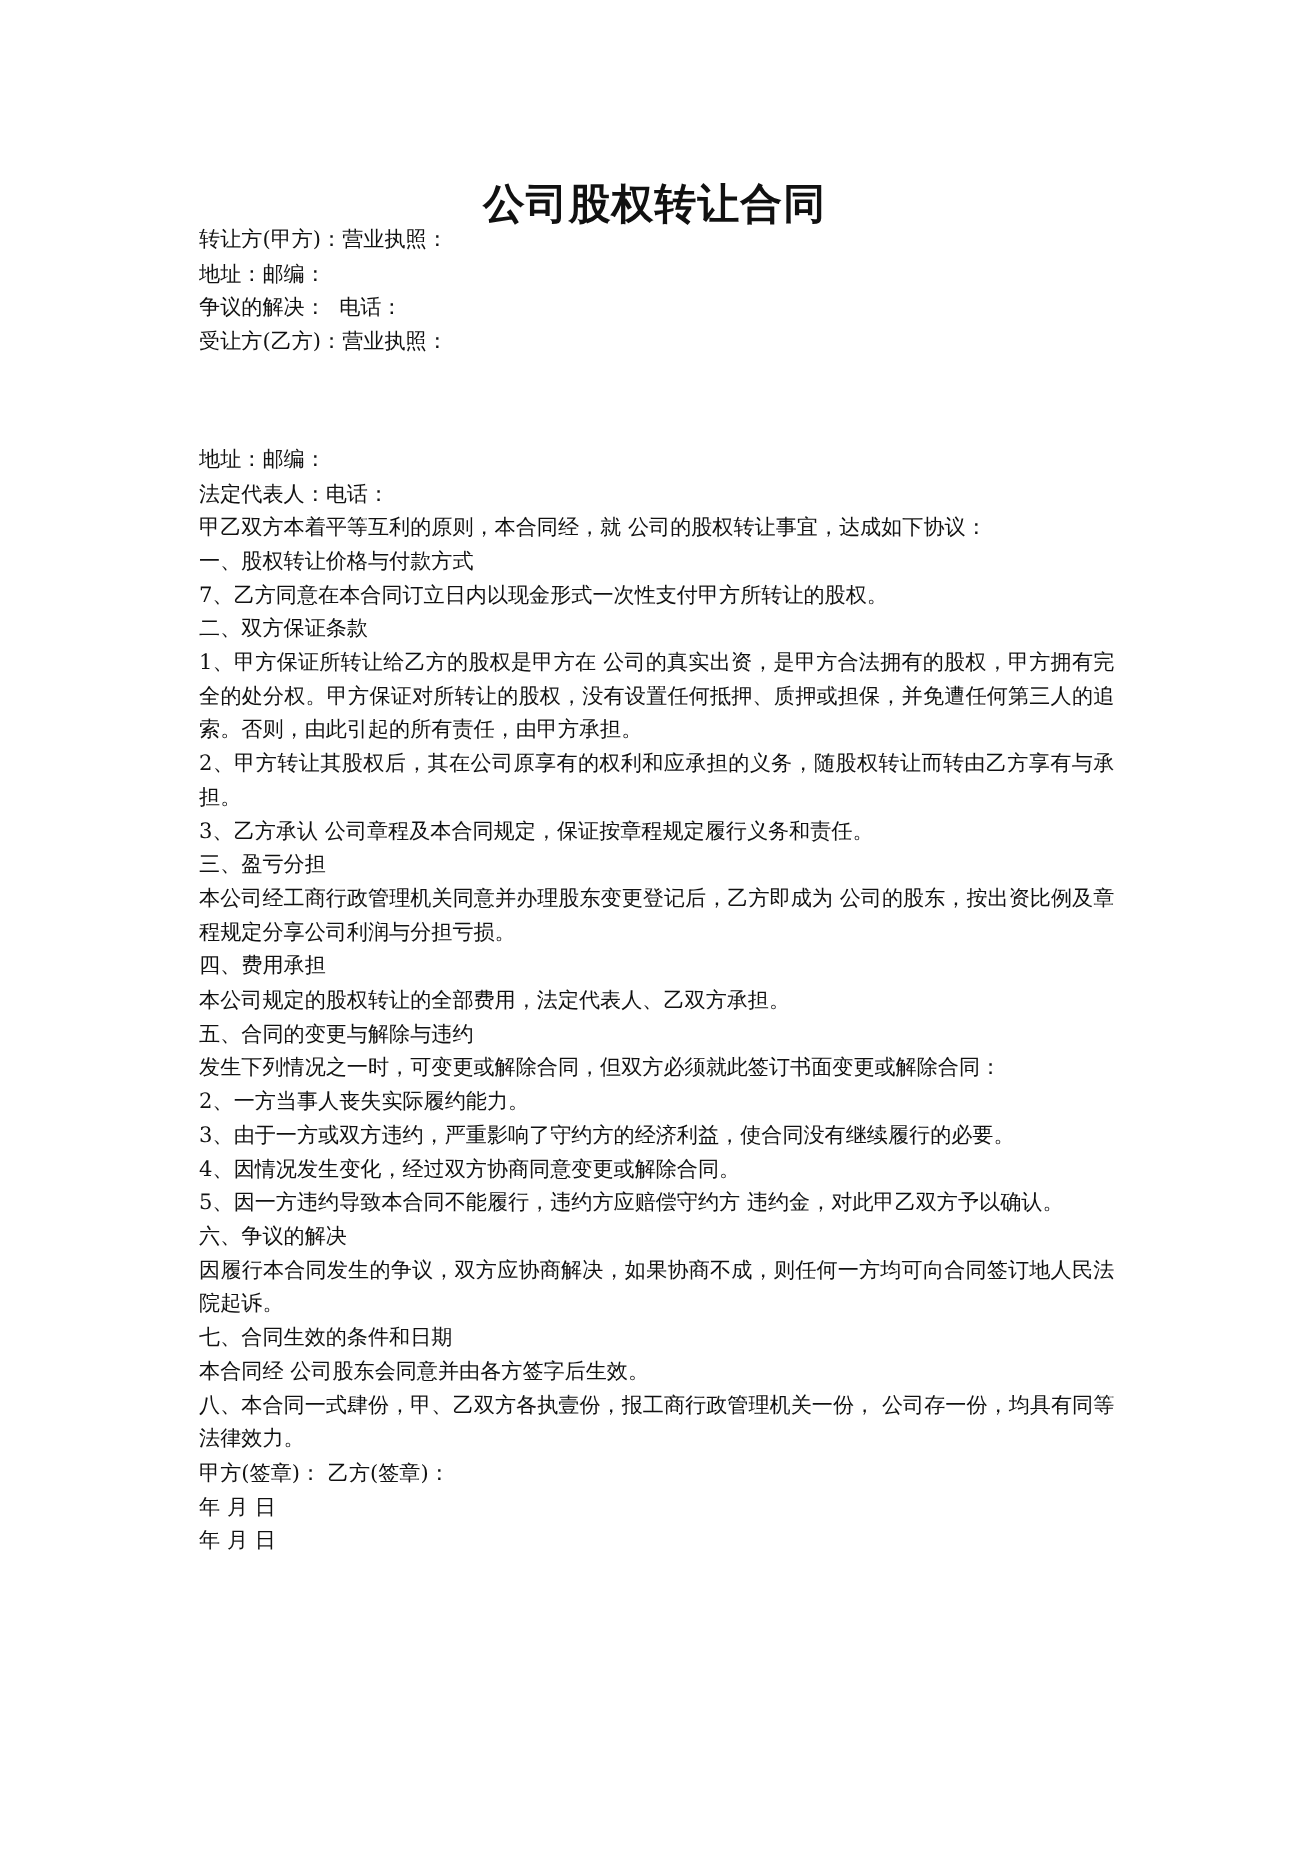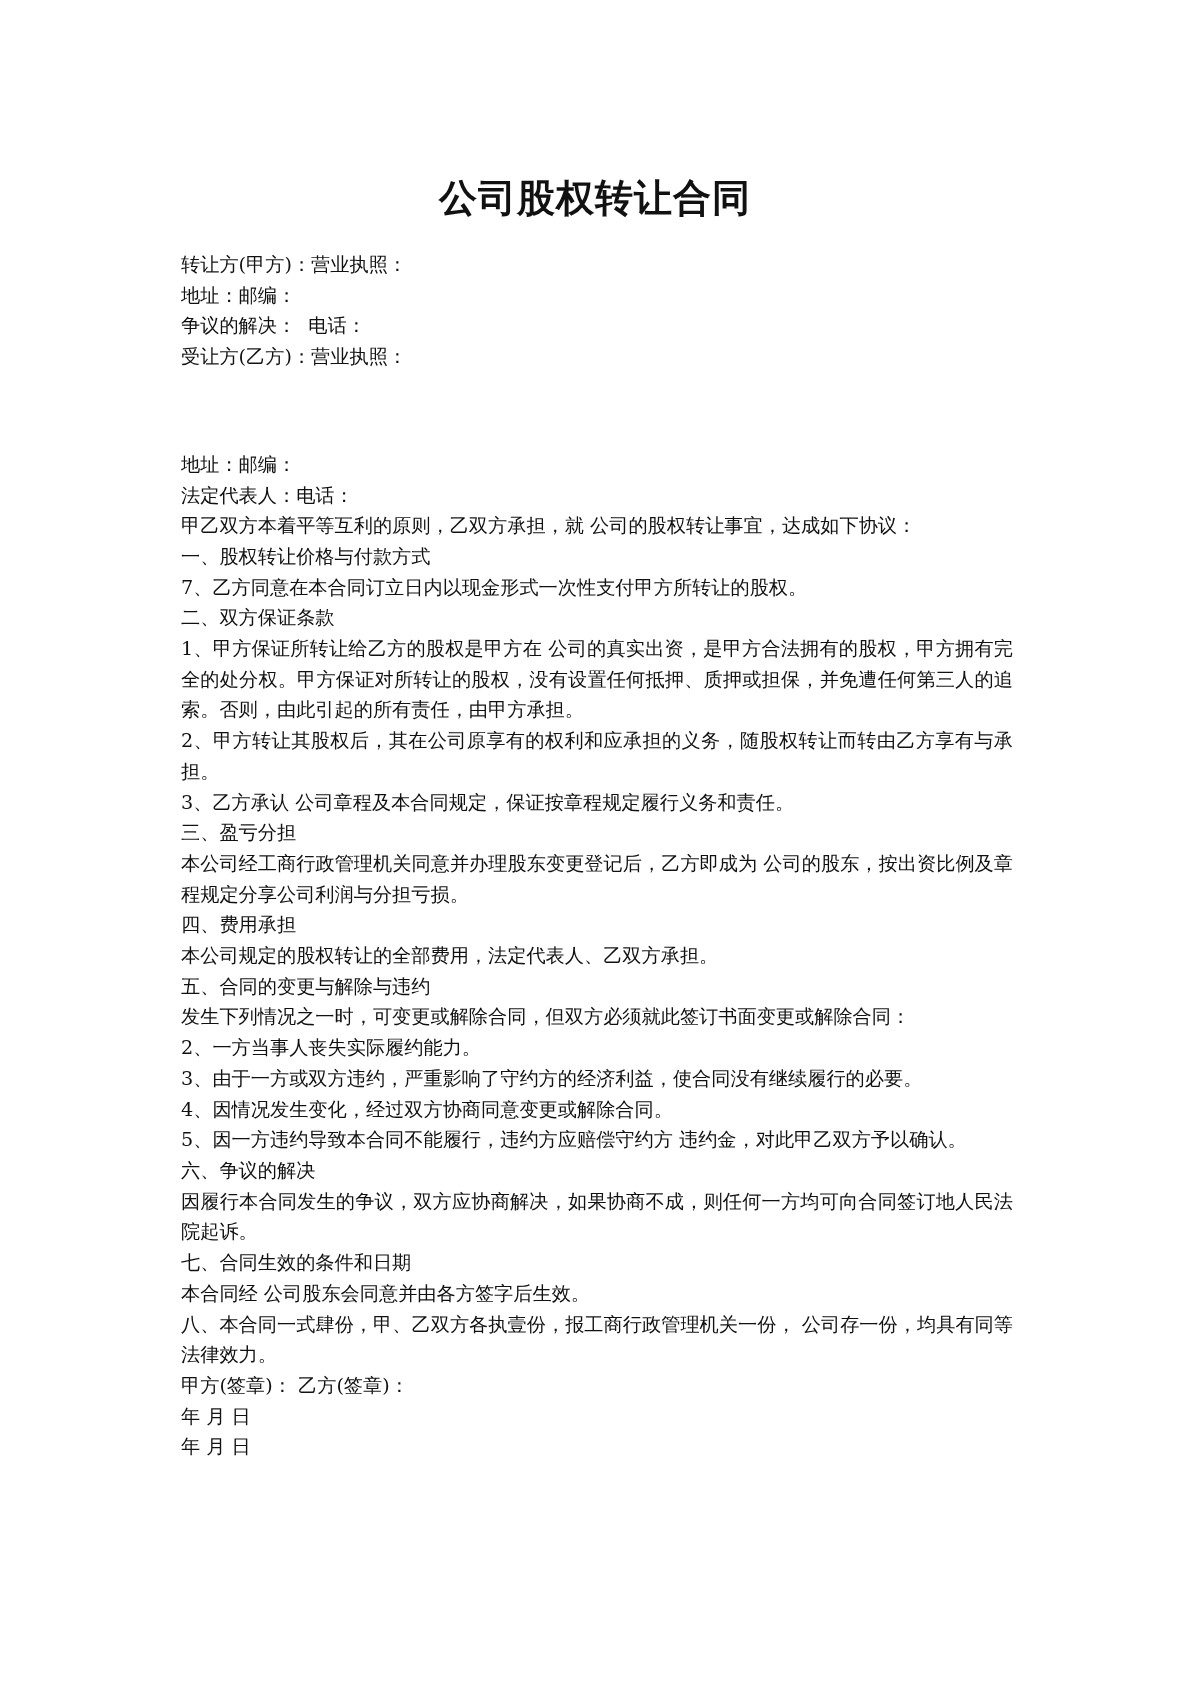--- a/index.html
+++ b/index.html
@@ -1,42 +1,42 @@
 <!DOCTYPE html>
 <html><head>
 <meta charset="utf-8">
 <style>
   html, body { margin: 0; padding: 0; background: #ffffff; }
   body { width: 1190px; height: 1683px; position: relative; overflow: hidden;
          font-family: "DejaVu Serif", "Liberation Serif", serif; color: #111; }
-  .page { position: absolute; left: 0; top: 0; width: 1190px; height: 1412px; background: #fff; margin-top: 13px; }
+  .page { position: absolute; left: 0; top: 0; width: 1190px; height: 1412px; background: #fff; }
   .title { position: absolute; left: 0; width: 1190px; top: 160px; text-align: center;
            font-family: "DejaVu Sans", "Liberation Sans", sans-serif; font-weight: bold;
            font-size: 38px; line-height: 50px; letter-spacing: 1px; }
-  .body { position: absolute; left: 181px; top: 237px; width: 832px; }
+  .body { position: absolute; left: 181px; top: 203px; width: 832px; }
   .line { font-size: 19.2px; line-height: 30.7px; white-space: pre-wrap; margin: 0; text-align: justify; }
   .gap { height: 77px; }
 </style>
 </head>
 <body>
 
 <div class="page">
   <div class="title">公司股权转让合同</div>
 
   <div class="body">
     <p class="line">转让方(甲方)：营业执照：</p>
     <p class="line">地址：邮编：</p>
     <p class="line">争议的解决：  电话：</p>
     <p class="line">受让方(乙方)：营业执照：</p>
 
     <div class="gap"></div>
 
     <p class="line">地址：邮编：</p>
     <p class="line">法定代表人：电话：</p>
-    <p class="line">甲乙双方本着平等互利的原则，乙双方承担，就 公司的股权转让事宜，达成如下协议：</p>
+    <p class="line">甲乙双方本着平等互利的原则，本合同经，就 公司的股权转让事宜，达成如下协议：</p>
 
     <p class="line">一、股权转让价格与付款方式</p>
     <p class="line">7、乙方同意在本合同订立日内以现金形式一次性支付甲方所转让的股权。</p>
 
     <p class="line">二、双方保证条款</p>
     <p class="line">1、甲方保证所转让给乙方的股权是甲方在 公司的真实出资，是甲方合法拥有的股权，甲方拥有完全的处分权。甲方保证对所转让的股权，没有设置任何抵押、质押或担保，并免遭任何第三人的追索。否则，由此引起的所有责任，由甲方承担。</p>
     <p class="line">2、甲方转让其股权后，其在公司原享有的权利和应承担的义务，随股权转让而转由乙方享有与承担。</p>
     <p class="line">3、乙方承认 公司章程及本合同规定，保证按章程规定履行义务和责任。</p>
 
     <p class="line">三、盈亏分担</p>

